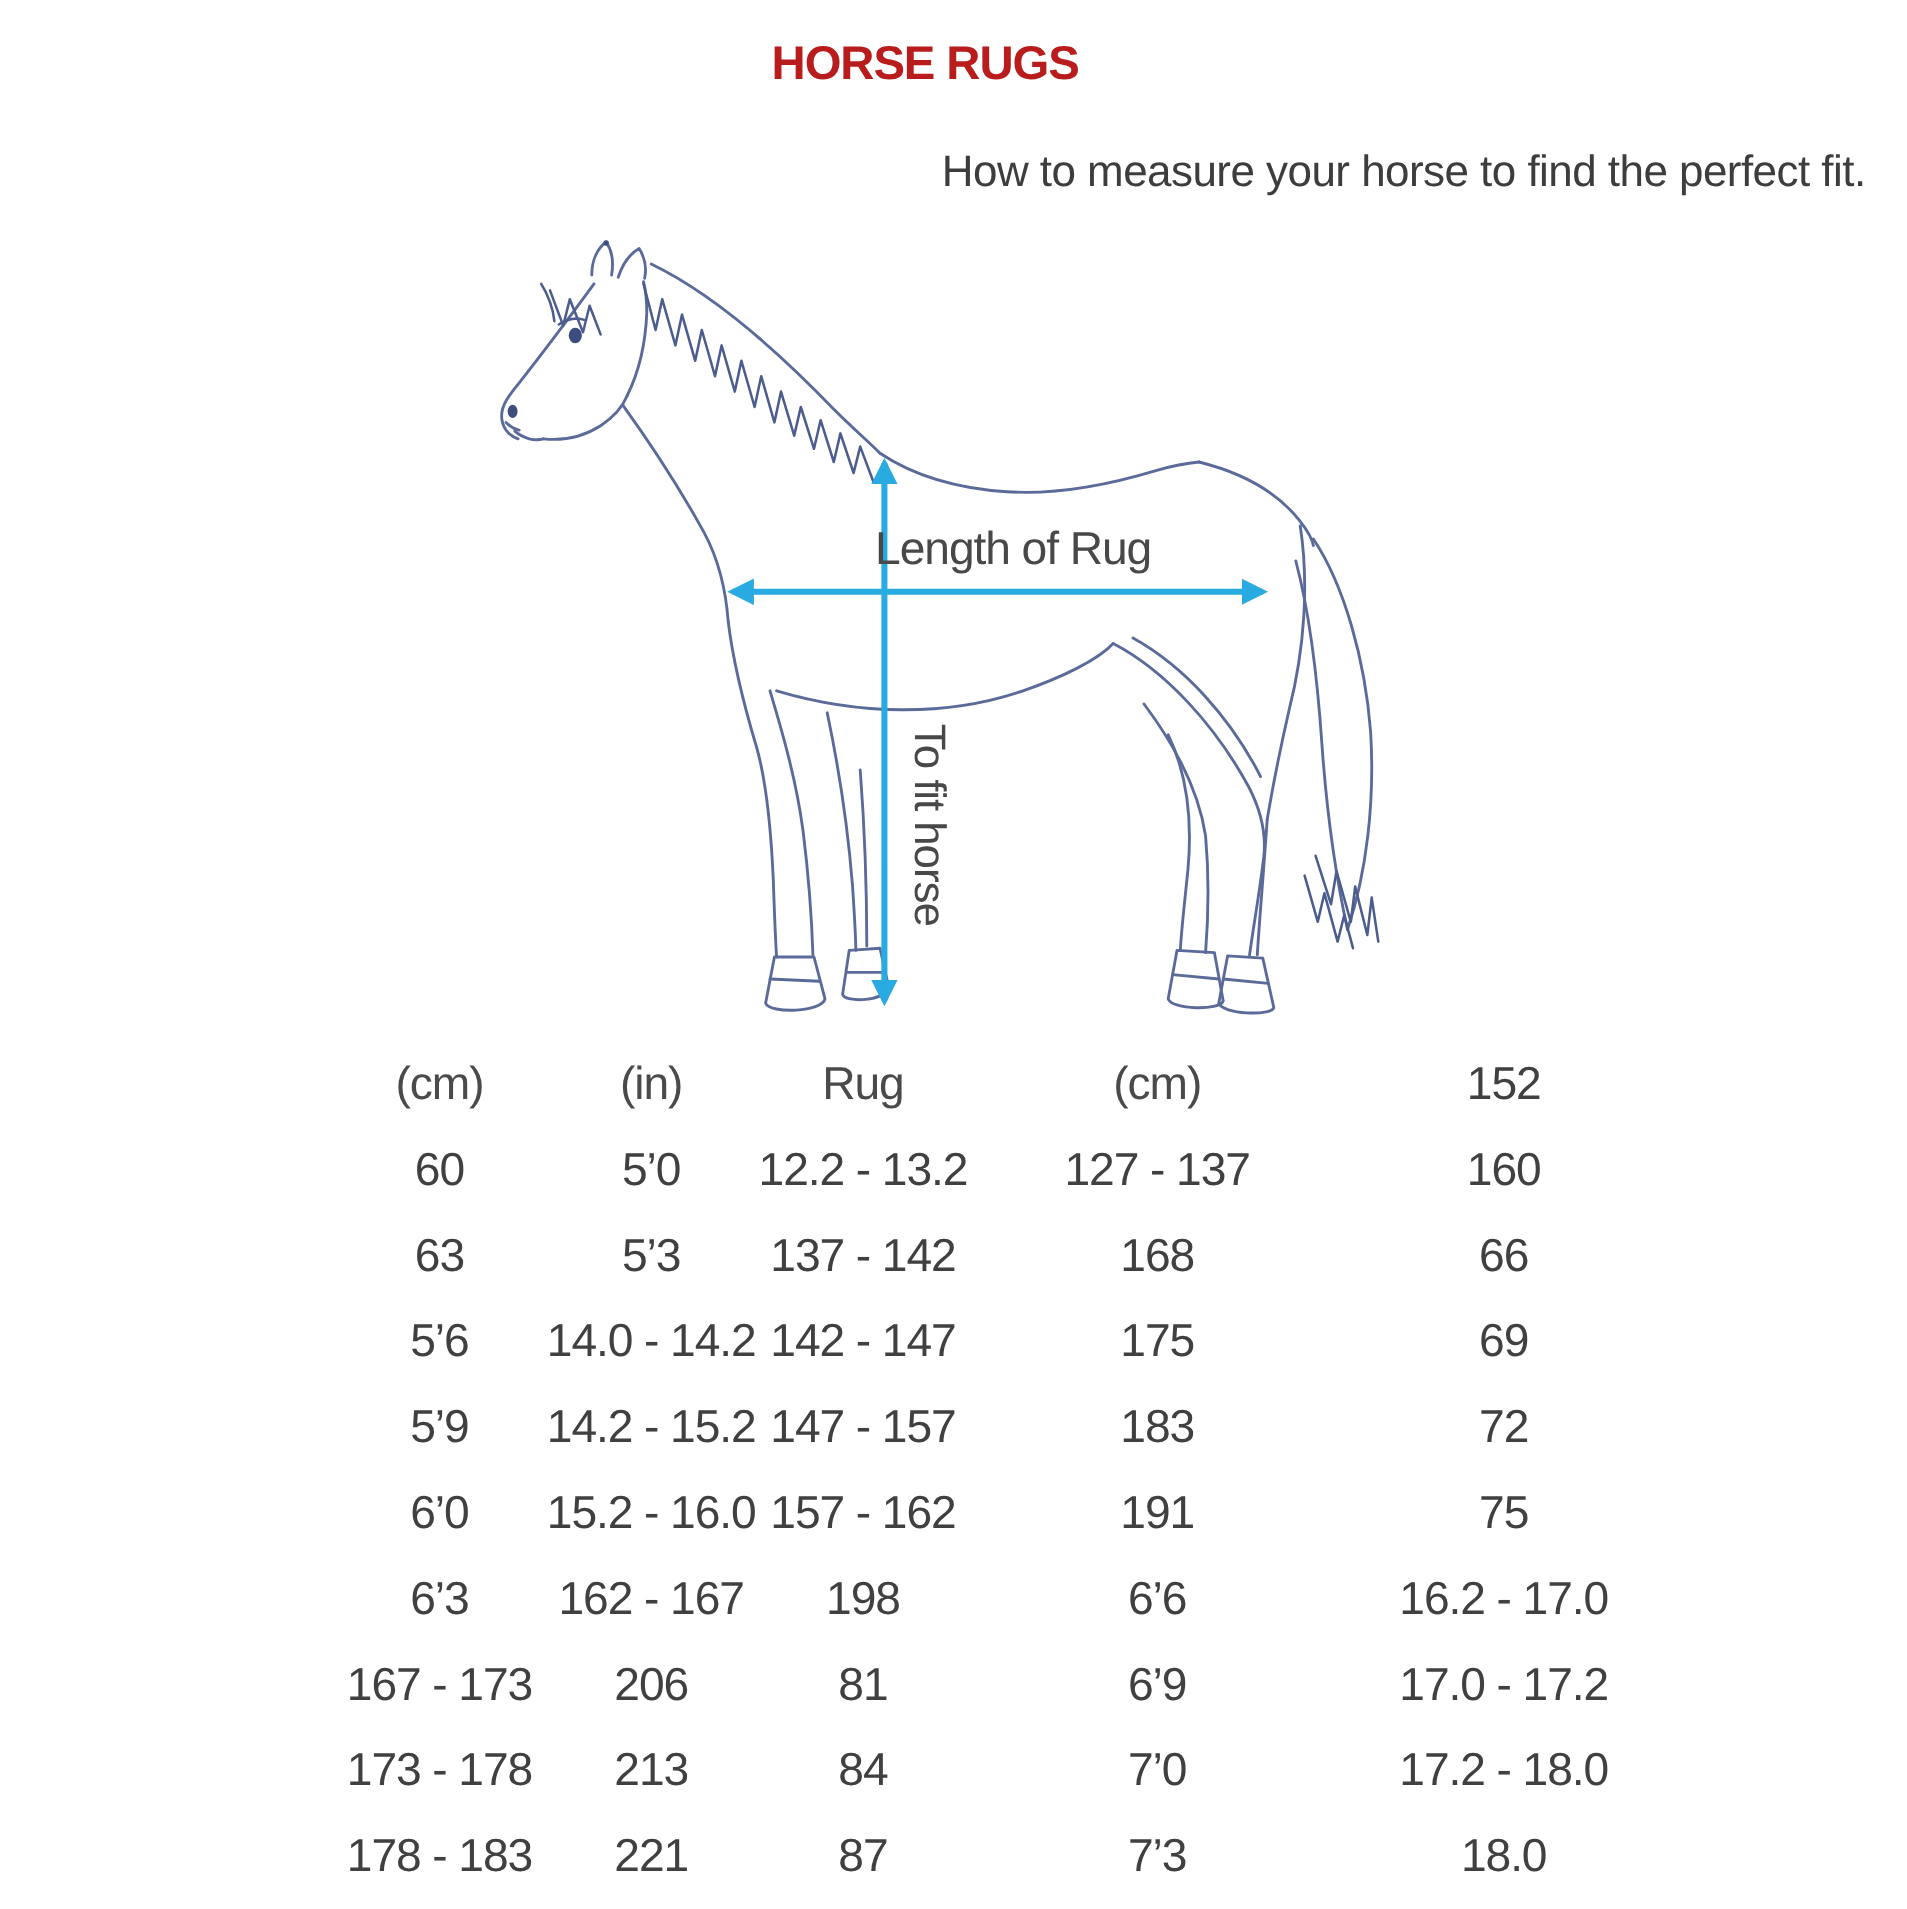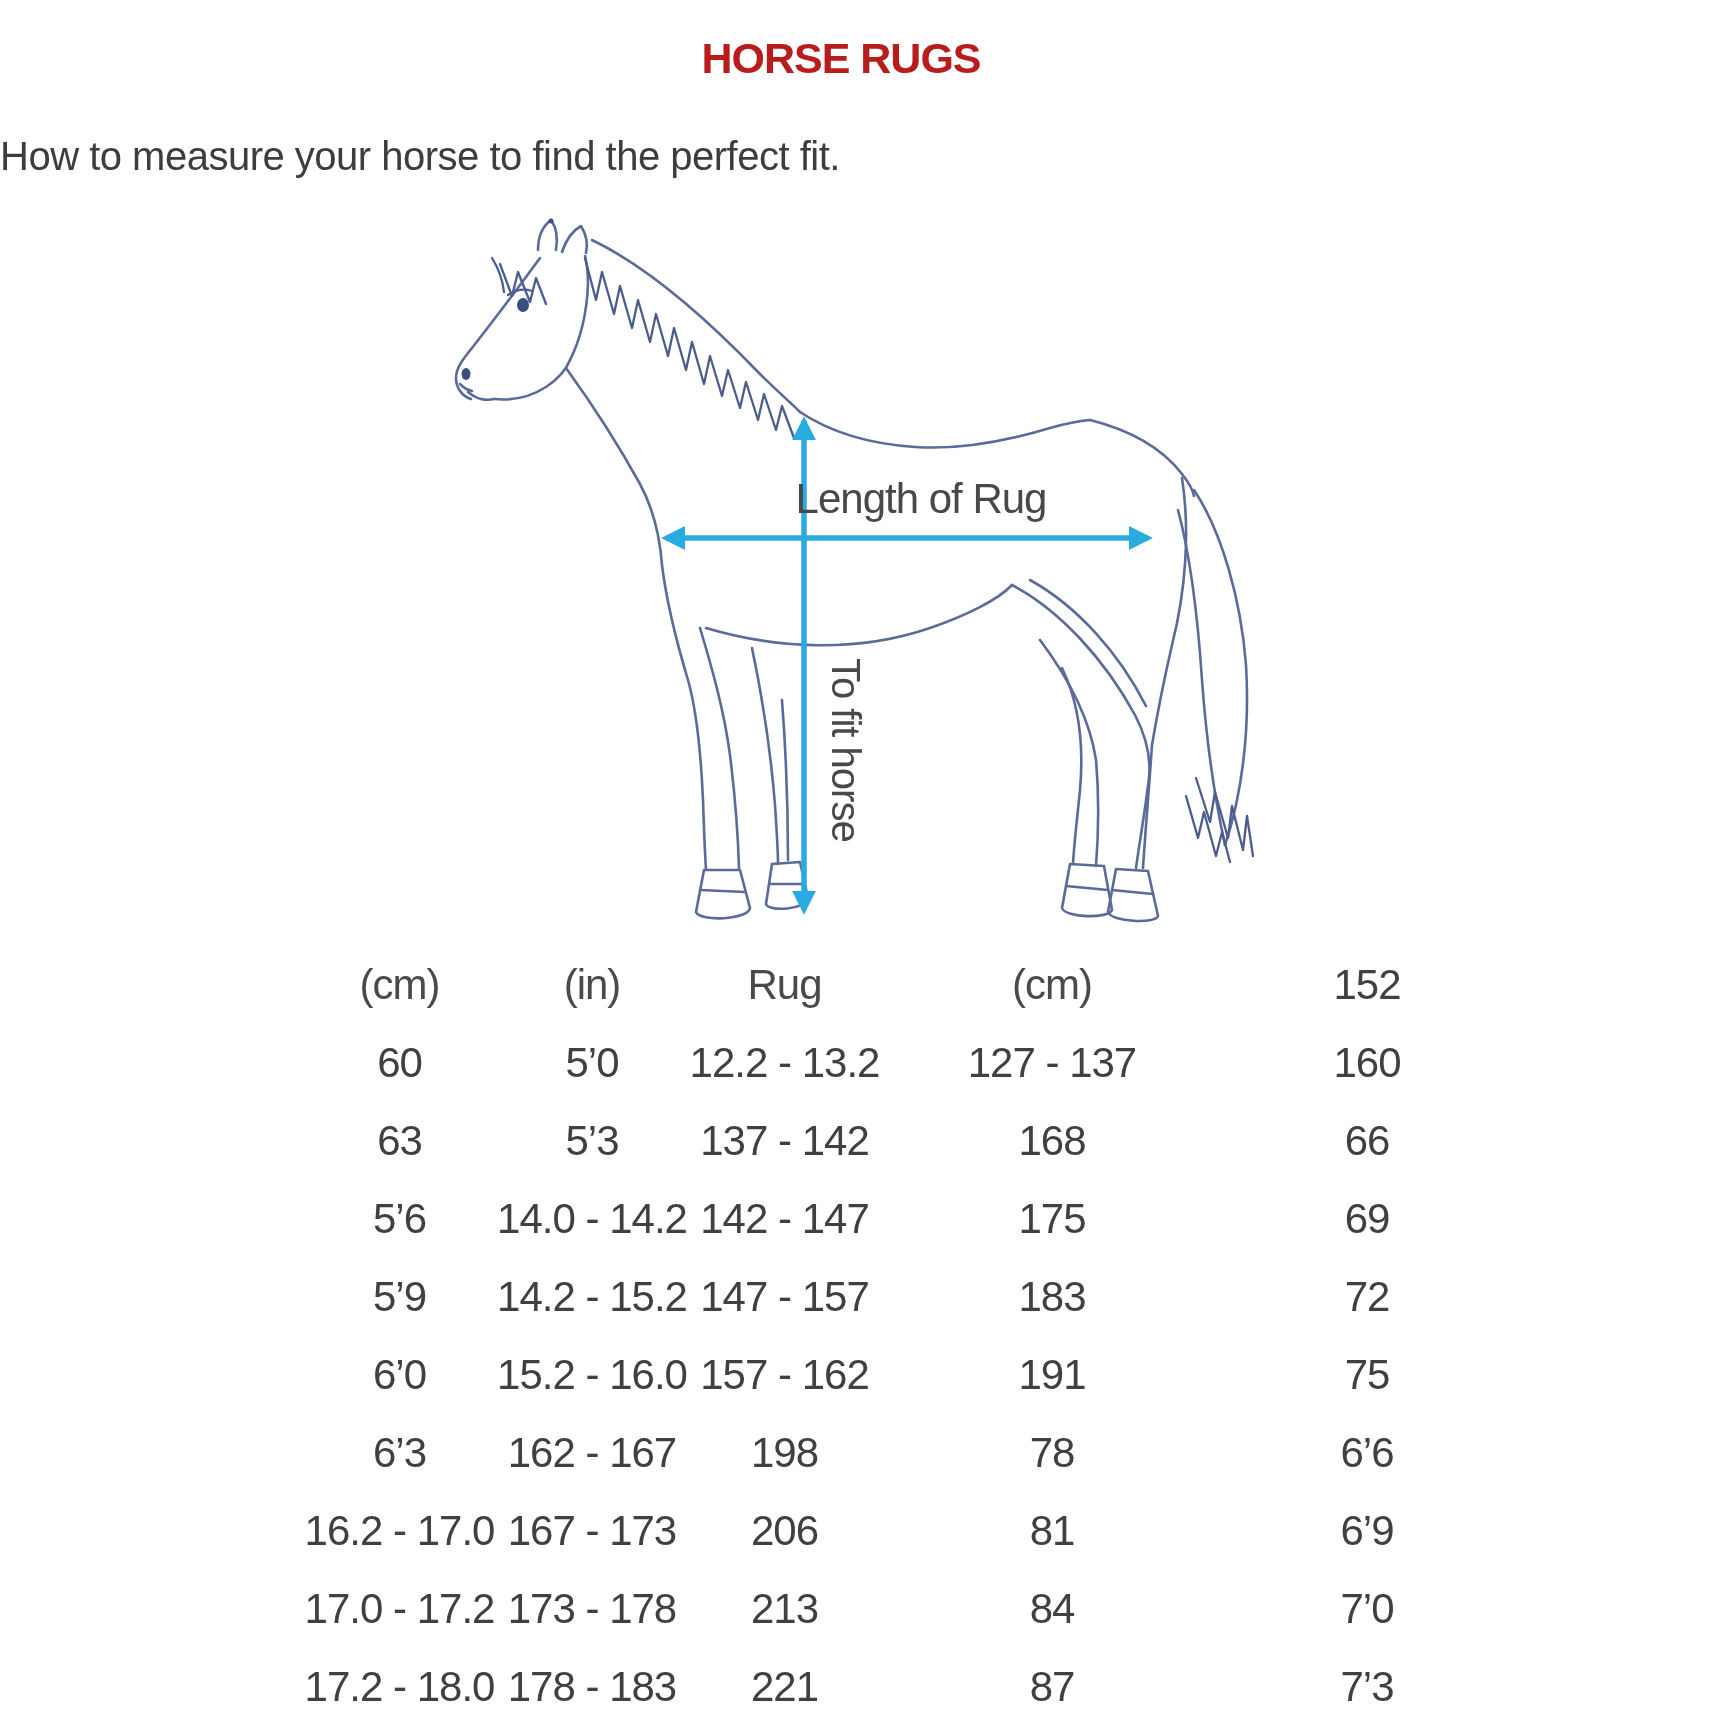--- a/index.html
+++ b/index.html
@@ -11,21 +11,21 @@
     overflow:hidden;
   }
   .page-title{
     position:absolute;top:34px;left:0;right:52px;
     text-align:center;
     font-size:43px;font-weight:bold;letter-spacing:-1px;
     color:#b91c1c;
   }
   .subtitle{
     position:absolute;top:134px;left:0;right:38px;
-    text-align:left;
+    text-align:right;
     font-size:40px;font-weight:400;letter-spacing:-0.5px;
     color:#3d3d3d;
   }
   .diagram{
     position:absolute;left:380px;top:180px;width:900px;height:760px;
   }
   .diagram svg{display:block;width:100%;height:100%;}
   .size-table{
     position:absolute;left:322px;top:951px;width:1130px;
     display:grid;
@@ -157,21 +157,20 @@
       <div class="cell">183</div>
       <div class="cell">72</div>
       <div class="cell">6’0</div>
       <div class="cell">15.2 - 16.0</div>
       <div class="cell">157 - 162</div>
       <div class="cell">191</div>
       <div class="cell">75</div>
       <div class="cell">6’3</div>
       <div class="cell">162 - 167</div>
       <div class="cell">198</div>
-      <div class="cell">78</div>
       <div class="cell">6’6</div>
       <div class="cell">16.2 - 17.0</div>
       <div class="cell">167 - 173</div>
       <div class="cell">206</div>
       <div class="cell">81</div>
       <div class="cell">6’9</div>
       <div class="cell">17.0 - 17.2</div>
       <div class="cell">173 - 178</div>
       <div class="cell">213</div>
       <div class="cell">84</div>

